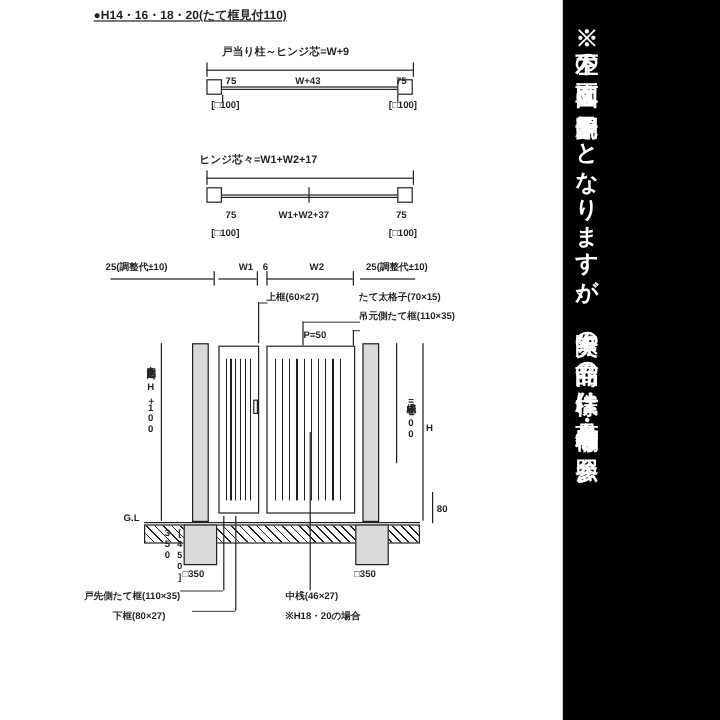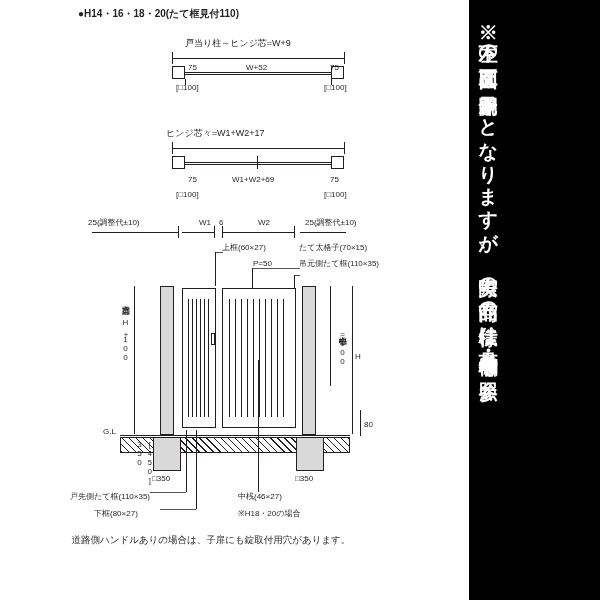--- a/index.html
+++ b/index.html
@@ -41,25 +41,26 @@
     height: 578px;
     display: block;
   }
   
   .t {
     position: absolute;
     font-size: 9px;
     line-height: 1.25;
     white-space: pre;
     color: #231f20;
+    font-weight: bold;
   }
   .t8 { font-size: 8px; }
   .t7 { font-size: 7.5px; }
   .t10 { font-size: 10px; }
-  .bold { font-weight: bold; }
+  .bold { font-weight: bold; text-decoration: underline; }
   .vert {
     writing-mode: vertical-rl;
     text-orientation: upright;
     white-space: pre;
   }
   
   .hl {
     position: absolute;
     height: 0;
     border-top: 1px solid #231f20;
@@ -144,60 +145,60 @@
   <div class="vl" style="left:344px; top:52px; height:12px;"></div>
 
   <div class="sq" style="left:172px; top:66px; width:13px; height:13px;"></div>
   <div class="sq" style="left:331px; top:66px; width:13px; height:13px;"></div>
 
   <div class="hl" style="left:185px; top:72px; width:146px;"></div>
   <div class="hl" style="left:185px; top:74px; width:146px;"></div>
 
   <div class="t t8" style="left:188px; top:63px;">75</div>
   <div class="t t8" style="left:330px; top:63px;">75</div>
-  <div class="t t8" style="left:246px; top:63px;">W+52</div>
+  <div class="t t8" style="left:246px; top:63px;">W+43</div>
   <div class="t t8" style="left:176px; top:83px;">[□100]</div>
   <div class="t t8" style="left:324px; top:83px;">[□100]</div>
   <div class="vl" style="left:185px; top:79px; height:6px;"></div>
   <div class="vl" style="left:331px; top:79px; height:6px;"></div>
 
   <div class="t" style="left:166px; top:128px;">ヒンジ芯々=W1+W2+17</div>
   <div class="hl" style="left:172px; top:148px; width:172px;"></div>
   <div class="vl" style="left:172px; top:142px; height:12px;"></div>
   <div class="vl" style="left:344px; top:142px; height:12px;"></div>
 
   <div class="sq" style="left:172px; top:156px; width:13px; height:13px;"></div>
   <div class="sq" style="left:331px; top:156px; width:13px; height:13px;"></div>
   <div class="hl" style="left:185px; top:162px; width:146px;"></div>
   <div class="hl" style="left:185px; top:164px; width:146px;"></div>
   <div class="vl" style="left:257px; top:156px; height:13px;"></div>
 
   <div class="t t8" style="left:188px; top:175px;">75</div>
   <div class="t t8" style="left:330px; top:175px;">75</div>
-  <div class="t t8" style="left:232px; top:175px;">W1+W2+69</div>
+  <div class="t t8" style="left:232px; top:175px;">W1+W2+37</div>
   <div class="t t8" style="left:176px; top:190px;">[□100]</div>
   <div class="t t8" style="left:324px; top:190px;">[□100]</div>
 
   <div class="t t8" style="left:88px; top:218px;">25(調整代±10)</div>
   <div class="t t8" style="left:199px; top:218px;">W1</div>
   <div class="t t8" style="left:219px; top:218px;">6</div>
   <div class="t t8" style="left:258px; top:218px;">W2</div>
   <div class="t t8" style="left:305px; top:218px;">25(調整代±10)</div>
 
   <div class="hl" style="left:92px; top:232px; width:86px;"></div>
   <div class="hl" style="left:182px; top:232px; width:32px;"></div>
   <div class="hl" style="left:222px; top:232px; width:72px;"></div>
   <div class="hl" style="left:300px; top:232px; width:46px;"></div>
   <div class="vl" style="left:178px; top:226px; height:12px;"></div>
   <div class="vl" style="left:214px; top:226px; height:12px;"></div>
   <div class="vl" style="left:222px; top:226px; height:12px;"></div>
   <div class="vl" style="left:294px; top:226px; height:12px;"></div>
 
   <div class="t t8" style="left:222px; top:243px;">上框(60×27)</div>
-  <div class="t t8" style="left:222px; top:259px;padding-left:31px;">P=50</div>
+  <div class="t t8" style="left:222px; top:275px;padding-left:31px;">P=50</div>
   <div class="t t8" style="left:299px; top:243px;">たて太格子(70×15)</div>
   <div class="t t8" style="left:299px; top:259px;">吊元側たて框(110×35)</div>
 
   <div class="hl thin" style="left:215px; top:252px; width:8px;"></div>
   <div class="vl thin" style="left:215px; top:252px; height:34px;"></div>
   <div class="hl thin" style="left:252px; top:268px; width:48px;"></div>
   <div class="vl thin" style="left:252px; top:268px; height:20px;"></div>
   <div class="hl thin" style="left:294px; top:275px; width:6px;"></div>
   <div class="vl thin" style="left:294px; top:275px; height:18px;"></div>
 
@@ -243,20 +244,19 @@
   <div class="t t8" style="left:238px; top:492px;">中桟(46×27)</div>
   <div class="t t8" style="left:238px; top:509px;">※H18・20の場合</div>
 
   <div class="vl thin" style="left:186px; top:430px; height:62px;"></div>
   <div class="hl thin" style="left:150px; top:492px; width:36px;"></div>
   <div class="vl thin" style="left:196px; top:430px; height:79px;"></div>
   <div class="hl thin" style="left:160px; top:509px; width:36px;"></div>
   <div class="vl thin" style="left:258px; top:360px; height:132px;"></div>
 
   <div class="notes">
-    <div>　道路側ハンドルありの場合は、子扉にも錠取付用穴があります。</div>
   </div>
 
   <div class="side-band">
     <span class="vtext">※左下の正面図は親子開きとなりますが、実際の商品の仕様は商品名・備考欄を参照</span>
   </div>
 
 </div>
 
 </body></html>

